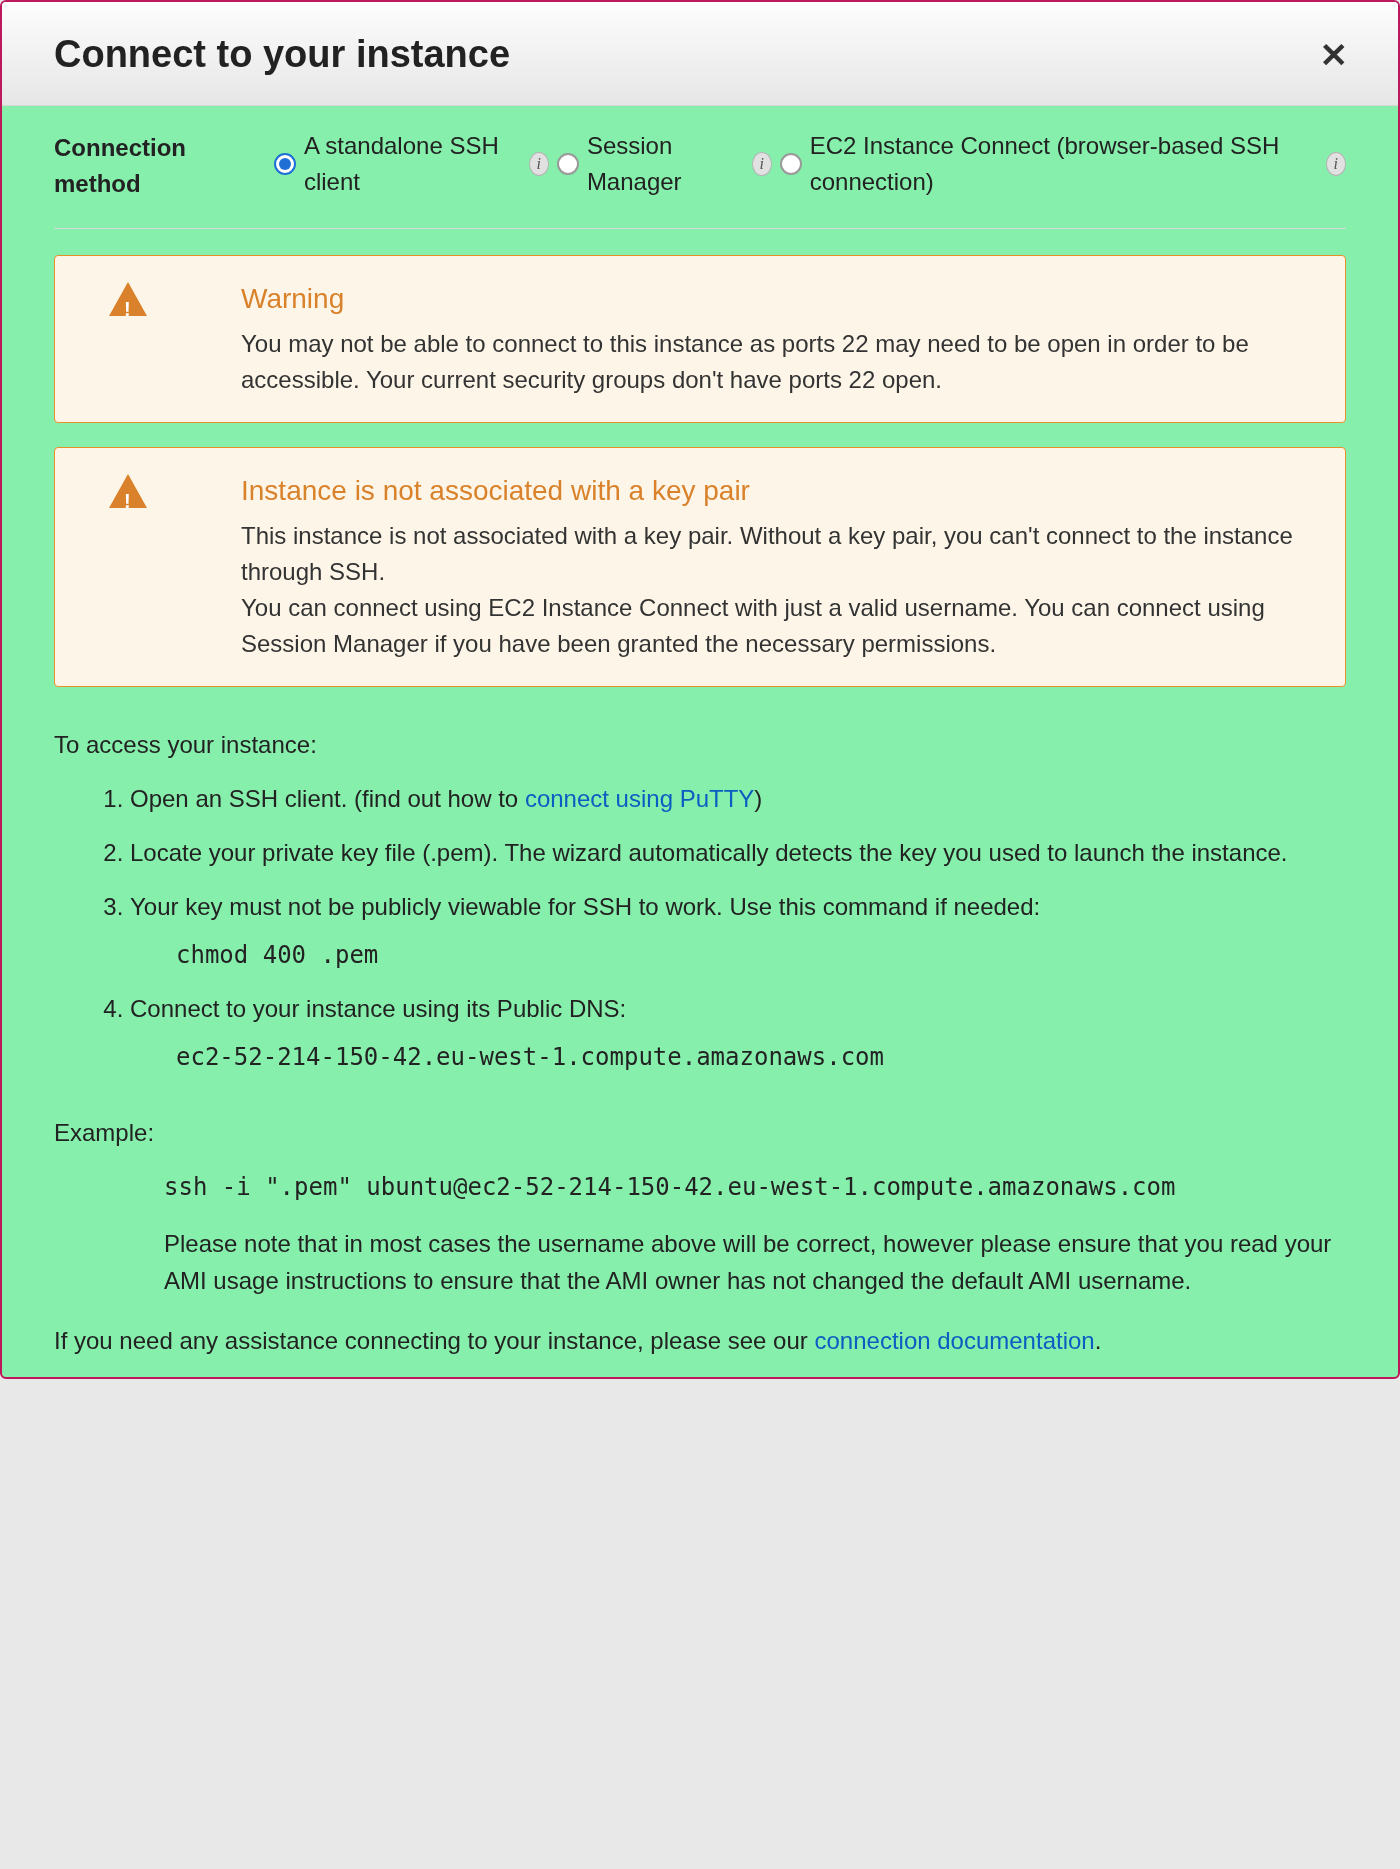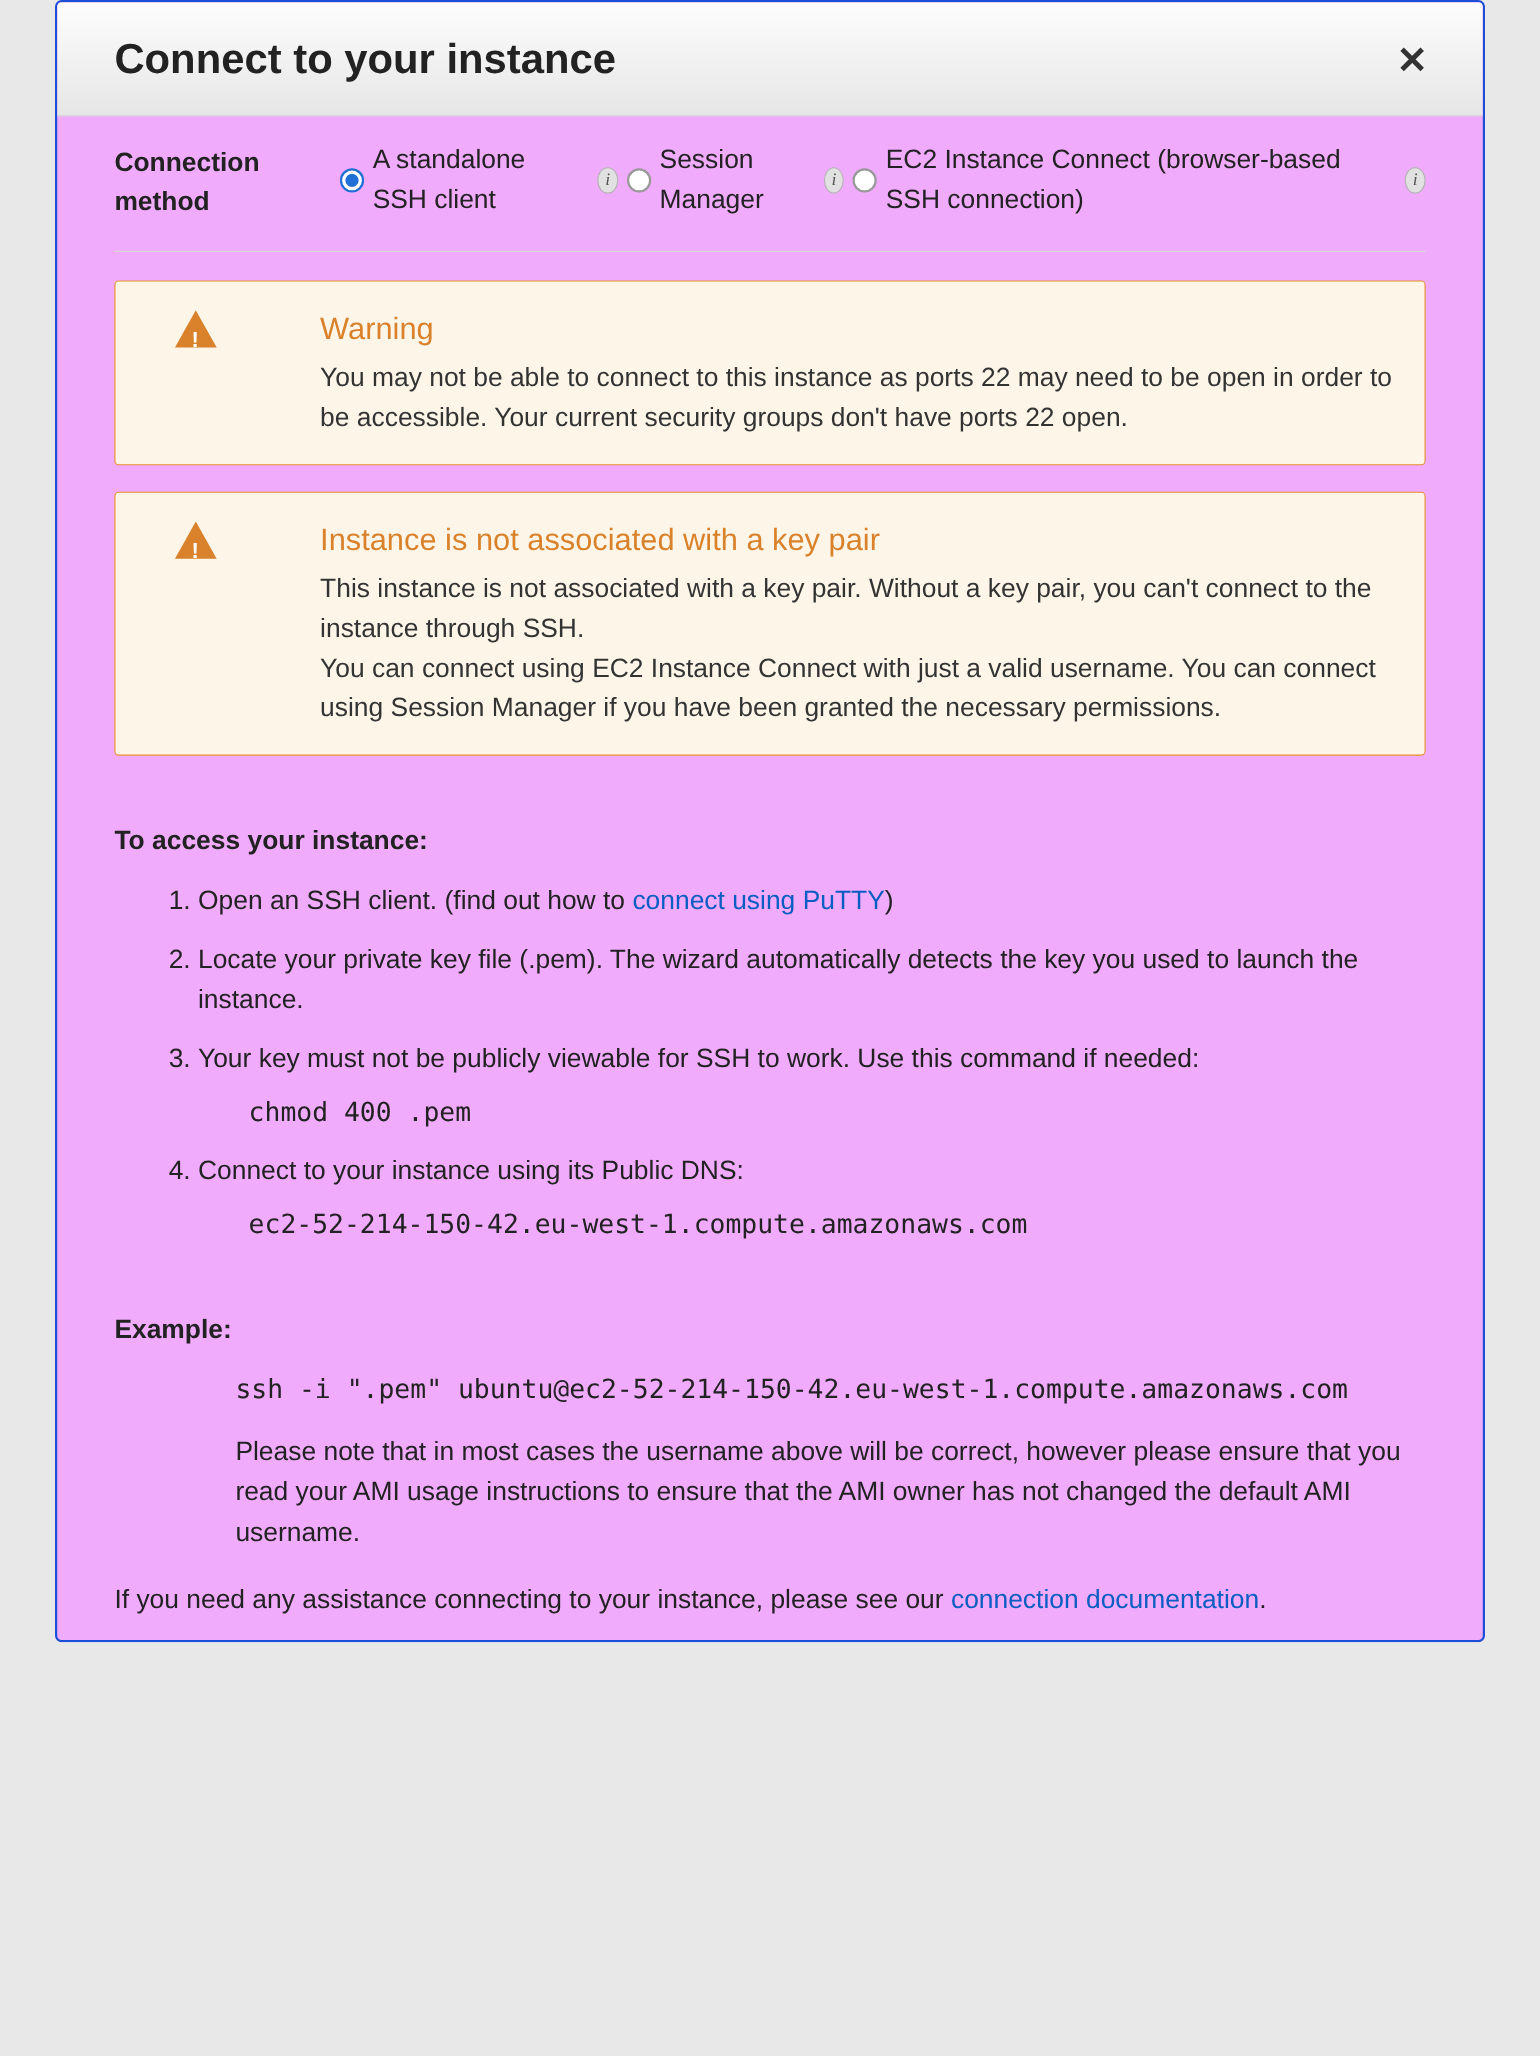--- a/index.html
+++ b/index.html
@@ -4,23 +4,23 @@
   <style>
     * { box-sizing: border-box; margin: 0; padding: 0; }
     body {
       font-family: -apple-system, BlinkMacSystemFont, "Segoe UI", Helvetica, Arial, sans-serif;
       background: #e8e8e8;
       color: #16191f;
       font-size: 20px;
       line-height: 1.5;
     }
     .dialog {
-      width: 1300px;
-      background: #f0abfc;
-      border: 2px solid #1d4ed8;
+      width: 1400px;
+      background: #86efac;
+      border: 2px solid #be185d;
       border-radius: 6px;
       overflow: hidden;
       margin: 0 auto;
     }
     .dialog-header {
       background: linear-gradient(#fdfdfd, #e6e6e6);
       border-bottom: 1px solid #d5d5d5;
       padding: 24px 40px 22px 52px;
       display: flex;
       align-items: center;
@@ -86,21 +86,21 @@
     }
     .alert h2 {
       color: #d9822b; font-size: 28px; font-weight: 500; margin-bottom: 6px;
       margin-left: 76px;
     }
     .alert p {
       color: #333; font-size: 24px; line-height: 1.5;
       margin-left: 76px;
     }
 
-    .section-h { font-weight: 700; font-size: 24px; margin-top: 60px; margin-bottom: 18px; color: #222; }
+    .section-h { font-weight: 400; font-size: 24px; margin-top: 40px; margin-bottom: 18px; color: #222; }
     ol.steps { list-style: decimal; padding-left: 76px; }
     ol.steps li { font-size: 24px; color: #222; margin-bottom: 18px; line-height: 1.5; }
     .link { color: #0a5dc2; cursor: pointer; }
     .code {
       font-family: "Menlo","Consolas",monospace;
       font-size: 24px; color: #222;
       margin: 12px 0 6px 46px; display: block;
     }
     .code-block {
       font-family: "Menlo","Consolas",monospace;

